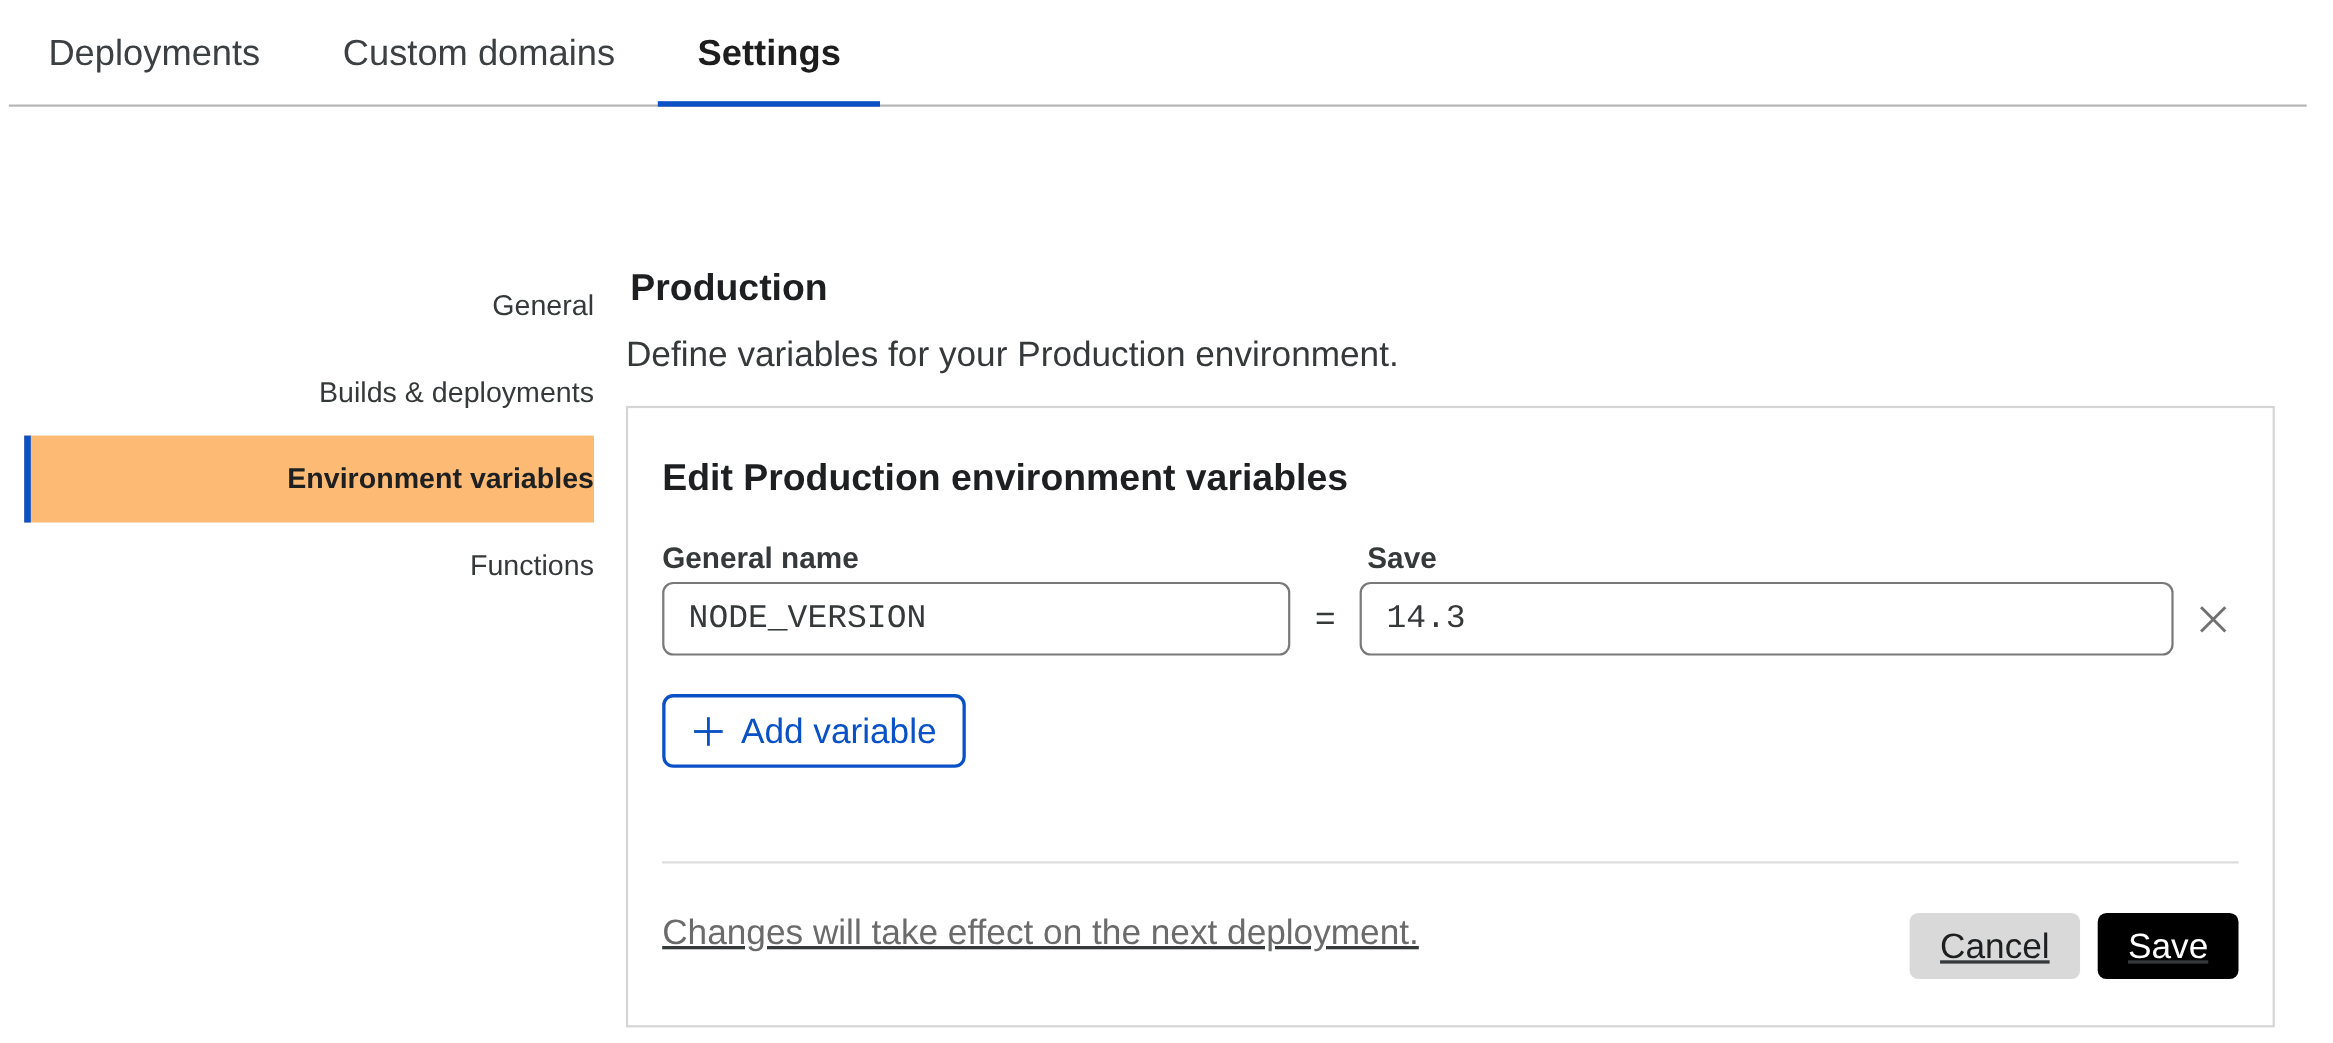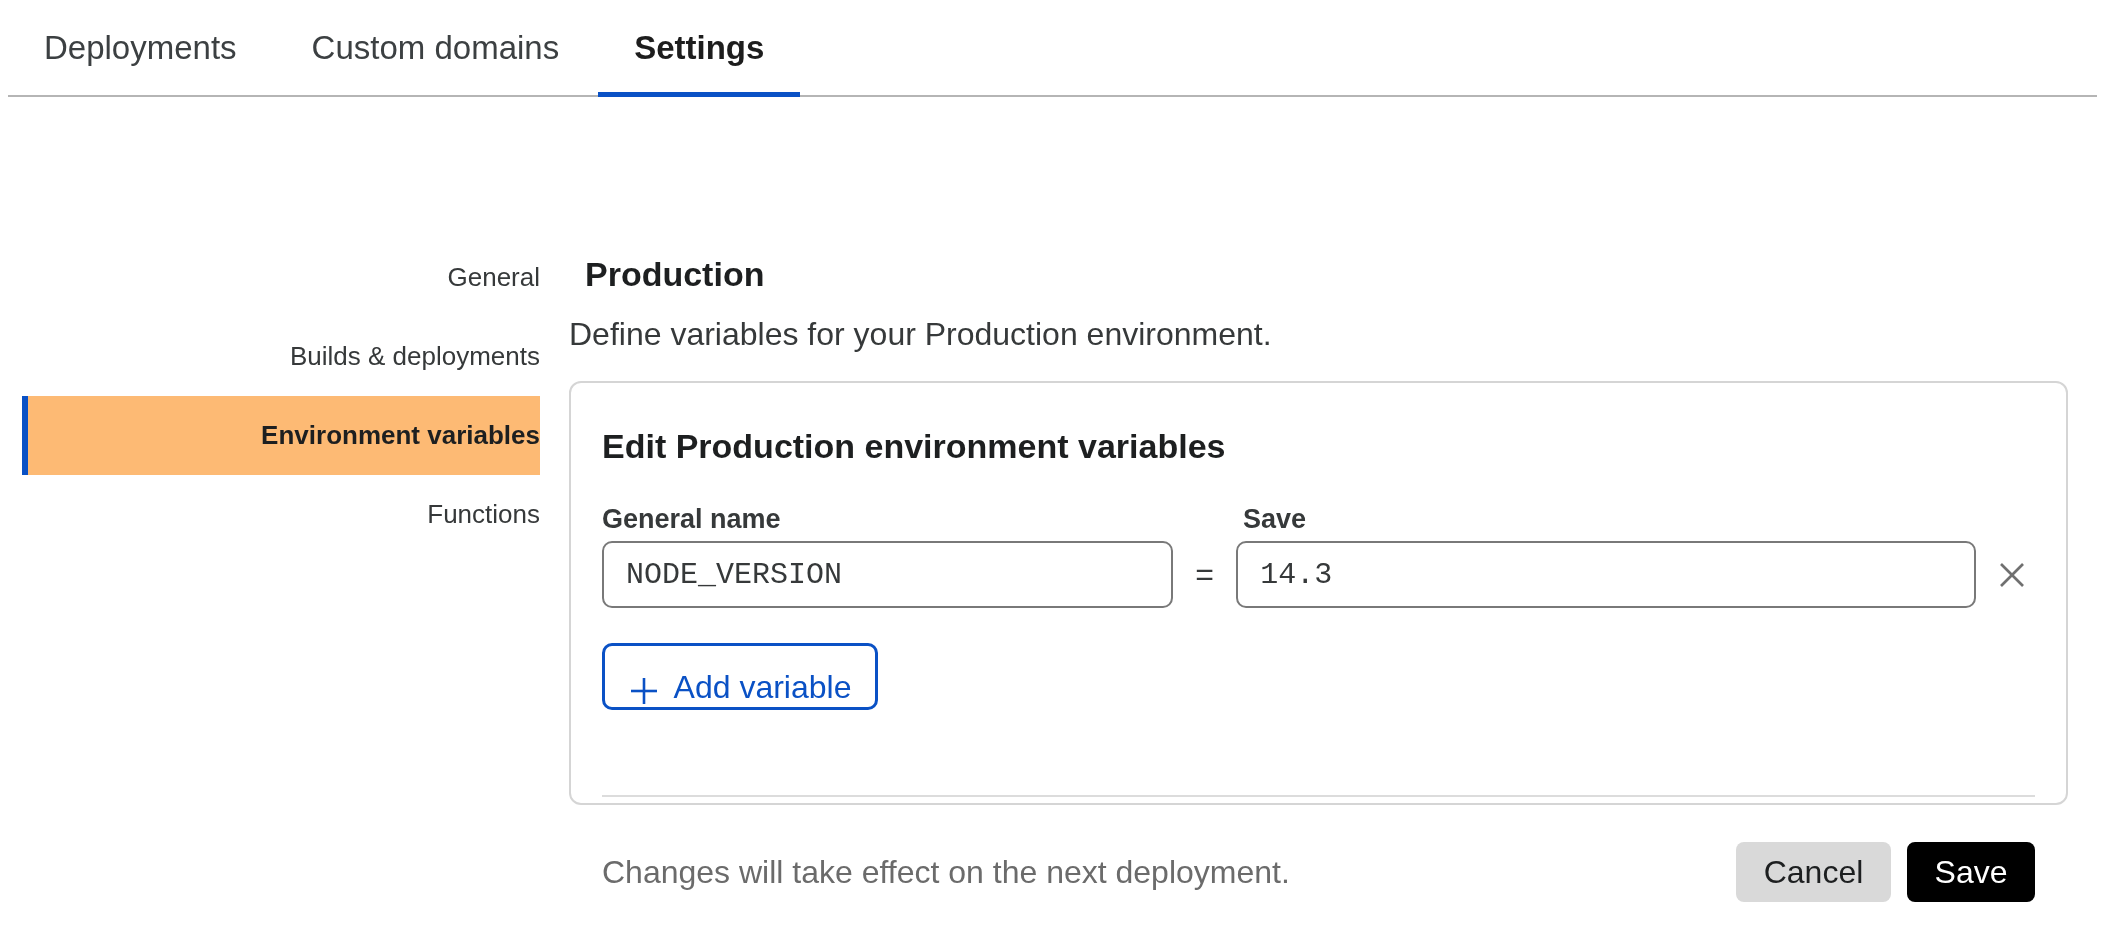--- a/index.html
+++ b/index.html
@@ -73,38 +73,38 @@
   }
 
   
   .main {
     position: absolute;
     left: 569px;
     top: 238px;
     width: 1499px;
   }
   .page-title {
-    margin: 16px;
+    margin: 4px;
     font-size: 34px;
     line-height: 40px;
     font-weight: 700;
     color: #1d1f20;
   }
   .page-subtitle {
     margin: 21px 0 0 0;
     font-size: 32px;
     line-height: 38px;
     color: #36393a;
   }
 
   .card {
     margin-top: 28px;
-    height: 424px;
+    height: 565px;
     border: 2px solid #d5d5d5;
-    border-radius: 12px;
+    border-radius: 0;
     background: #ffffff;
     padding: 0 31px;
   }
   .card-title {
     margin: 43px 0 0 0;
     font-size: 34px;
     line-height: 40px;
     font-weight: 700;
     color: #1d1f20;
   }
@@ -155,44 +155,44 @@
     border: none;
     padding: 0;
     cursor: pointer;
   }
 
   .add-btn {
     margin-top: 35px;
     height: 67px;
     width: 276px;
     display: flex;
-    align-items: flex-end;
+    align-items: center;
     justify-content: center;
     gap: 15px;
     background: #ffffff;
     border: 3px solid #0a51c5;
     border-radius: 10px;
     color: #0a51c5;
     font-family: inherit;
     font-size: 32px;
     cursor: pointer;
   }
 
   .card-divider {
     border: none;
     border-top: 2px solid #dcdcdc;
     margin: 85px 0 0 0;
   }
 
   .footer-row {
     display: flex;
-    align-items: center;
     justify-content: space-between;
     margin-top: 44px;
     height: 62px;
+    text-decoration: underline;
   }
   .footer-note {
     font-size: 32px;
     color: #6b6b6b;
   }
   .footer-actions { display: flex; align-items: center; }
   .btn {
     height: 60px;
     border: none;
     border-radius: 8px;

